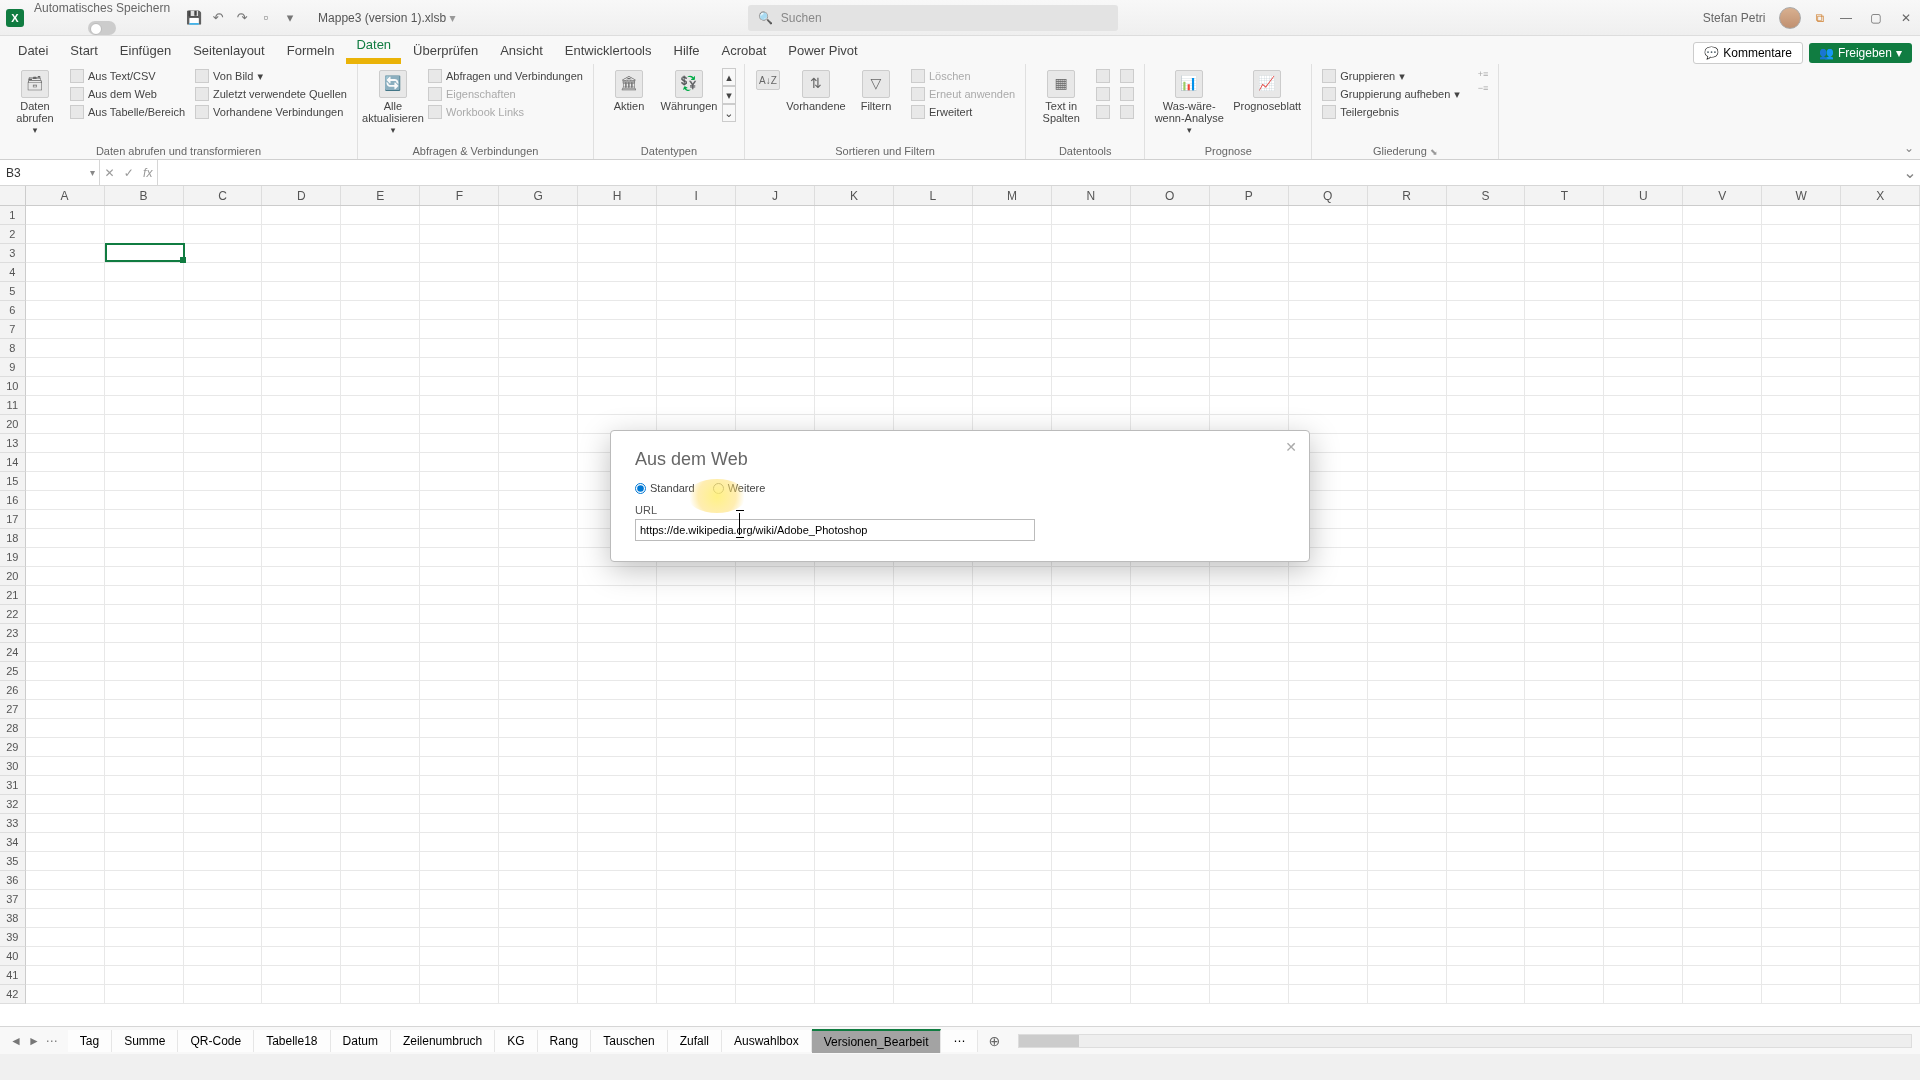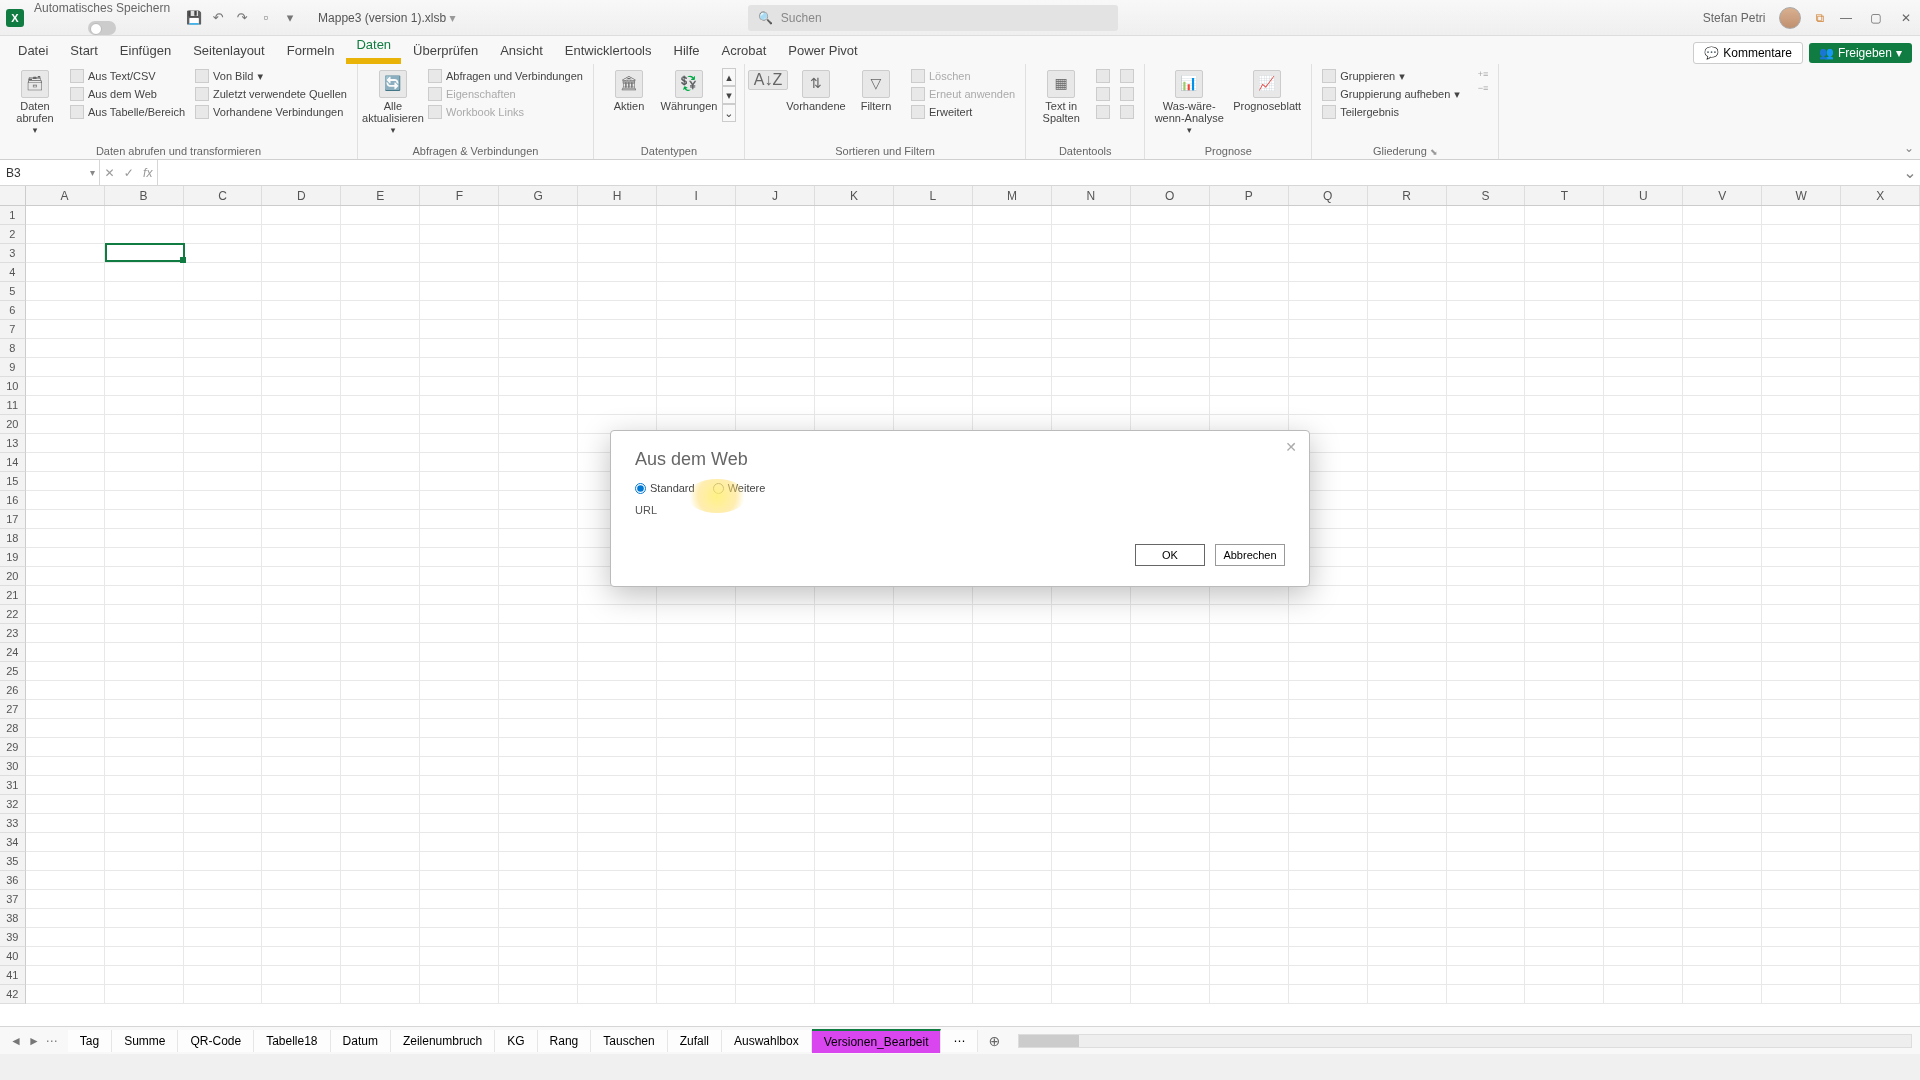--- a/index.html
+++ b/index.html
@@ -58,21 +58,21 @@
 .row { height: 19px; display: flex; }
 .rowh { width: 26px; border-right: 1px solid #ccc; border-bottom: 1px solid #ddd; background: #f3f3f3; text-align: center; font-size: 11px; color: #555; line-height: 19px; }
 .cell { width: 80px; border-right: 1px solid #e8e8e8; border-bottom: 1px solid #e8e8e8; }
 .sel { position: absolute; border: 2px solid #107c41; pointer-events: none; }
 .sel::after { content: ""; position: absolute; right: -3px; bottom: -3px; width: 6px; height: 6px; background: #107c41; }
 
 
 .sheettabs { height: 28px; background: #f8f8f8; border-top: 1px solid #d6d6d6; display: flex; align-items: center; font-size: 12px; }
 .sheet-nav { display: flex; gap: 6px; padding: 0 10px; color: #777; }
 .sheet { padding: 4px 12px; border-right: 1px solid #e6e6e6; background: #fdfdfd; cursor: pointer; }
-.sheet.active { background: #d946ef; border-top: 2px solid #107c41; font-weight: 500; }
+.sheet.active { background: #a3a3a3; border-top: 2px solid #107c41; font-weight: 500; }
 .sheet-add { padding: 0 10px; color: #666; font-size: 14px; }
 .hscroll { flex: 1; margin: 0 8px; height: 14px; background: #eee; border: 1px solid #ddd; position: relative; }
 .hscroll .thumb { position: absolute; left: 0; width: 60px; top: 0; bottom: 0; background: #ccc; }
 
 
 .statusbar { height: 24px; background: #f3f3f3; border-top: 1px solid #d6d6d6; display: flex; align-items: center; font-size: 11px; color: #555; padding: 0 8px; gap: 14px; }
 .statusbar .right { margin-left: auto; display: flex; align-items: center; gap: 12px; }
 .zoom-slider { width: 110px; height: 4px; background: #ccc; position: relative; }
 .zoom-slider::after { content: ""; width: 8px; height: 12px; background: #888; position: absolute; left: 50%; top: -4px; }
 .viewbtn { width: 18px; height: 16px; border: 1px solid #ccc; background: #fff; }
@@ -230,21 +230,21 @@
           <div class="rbtn-sm" style="border:1px solid #ccc;width:14px;height:18px;justify-content:center">▾</div>
           <div class="rbtn-sm" style="border:1px solid #ccc;width:14px;height:18px;justify-content:center">⌄</div>
         </div>
       </div>
       <div class="label">Datentypen</div>
     </div>
 
     <div class="rgroup">
       <div class="body">
         <div class="rbtn-lg" style="width:30px">
-            <div class="ico" style="width:40px;height:20px;font-size:16px">A↓Z</div>
+            <div class="ico" style="width:24px;height:20px;font-size:10px">A↓Z</div>
           </div>
         <div class="rbtn-lg">
             <div class="ico">⇅</div>
             <span>Vorhandene</span>
           </div>
         <div class="rbtn-lg">
             <div class="ico">▽</div>
             <span>Filtern</span>
           </div>
         <div class="rcol">
@@ -1551,19 +1551,19 @@
         </label>
       <span class="highlight-wrap">
         <label>
             <input type="radio" style=""> 
             <span>Weitere</span>
           </label>
         <span class="highlight-ring"></span>
       </span>
     </div>
     <div class="url-label">URL</div>
-    <div class="btns">
-      <button class="primary">OK</button>
-      <button>Abbrechen</button>
+    <div class="url-wrap">
+      <input class="url-input" value="https://de.wikipedia.org/wiki/Adobe_Photoshop" style="">
+      <span class="text-caret"></span>
     </div>
   </div>
 
 </div>
 
 </body></html>

